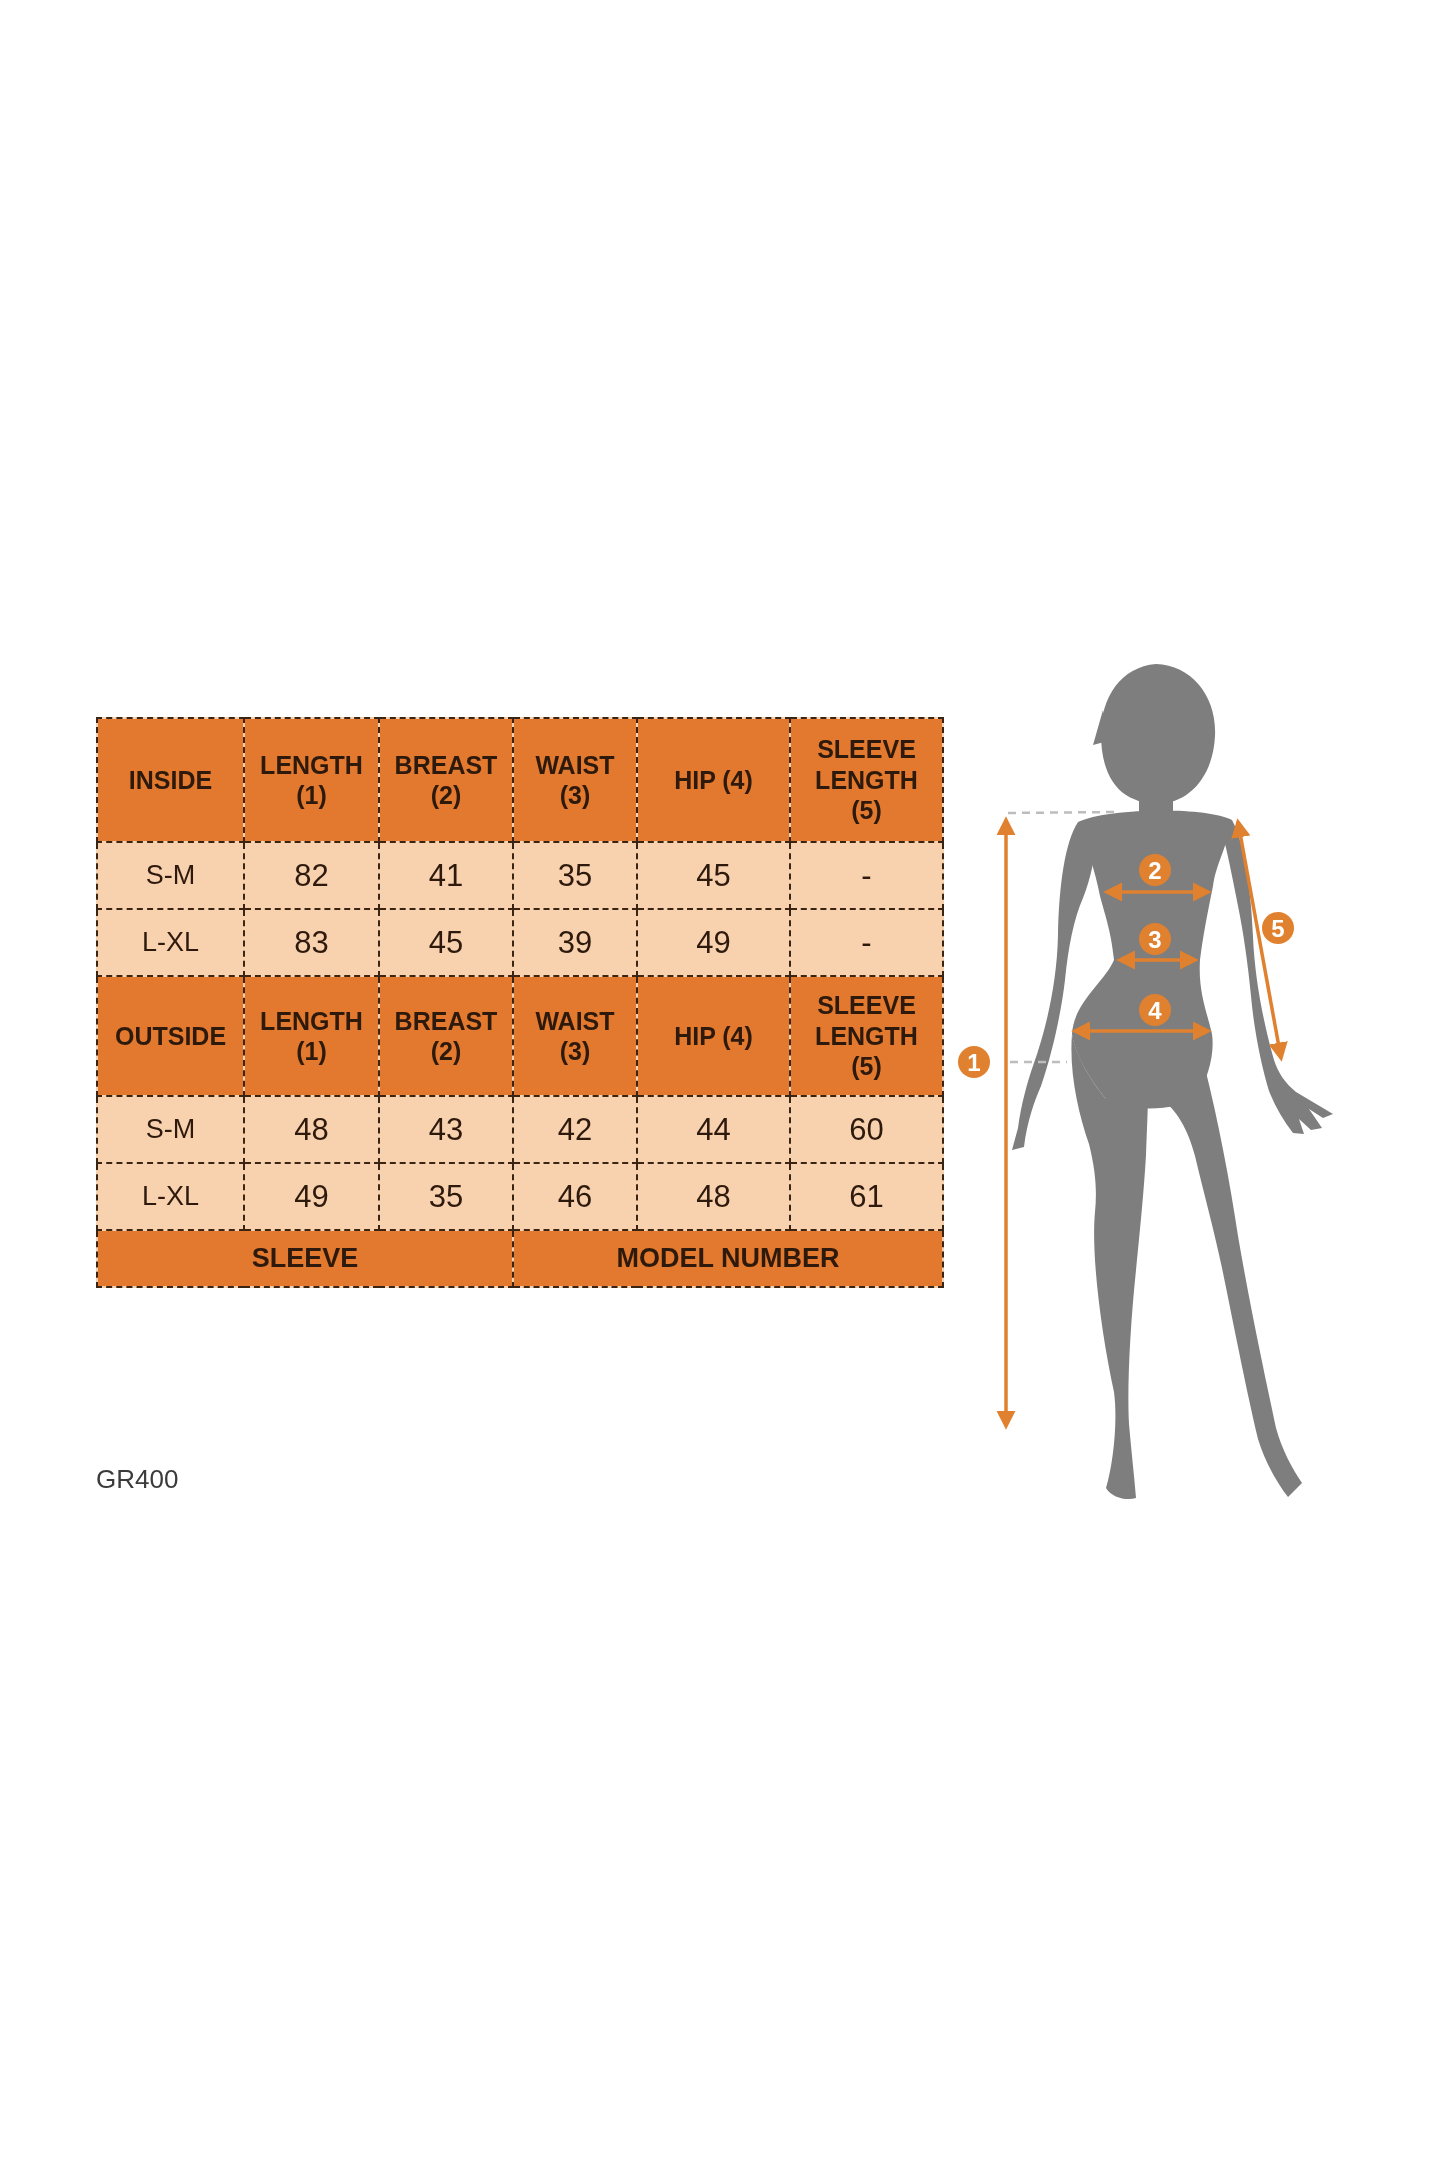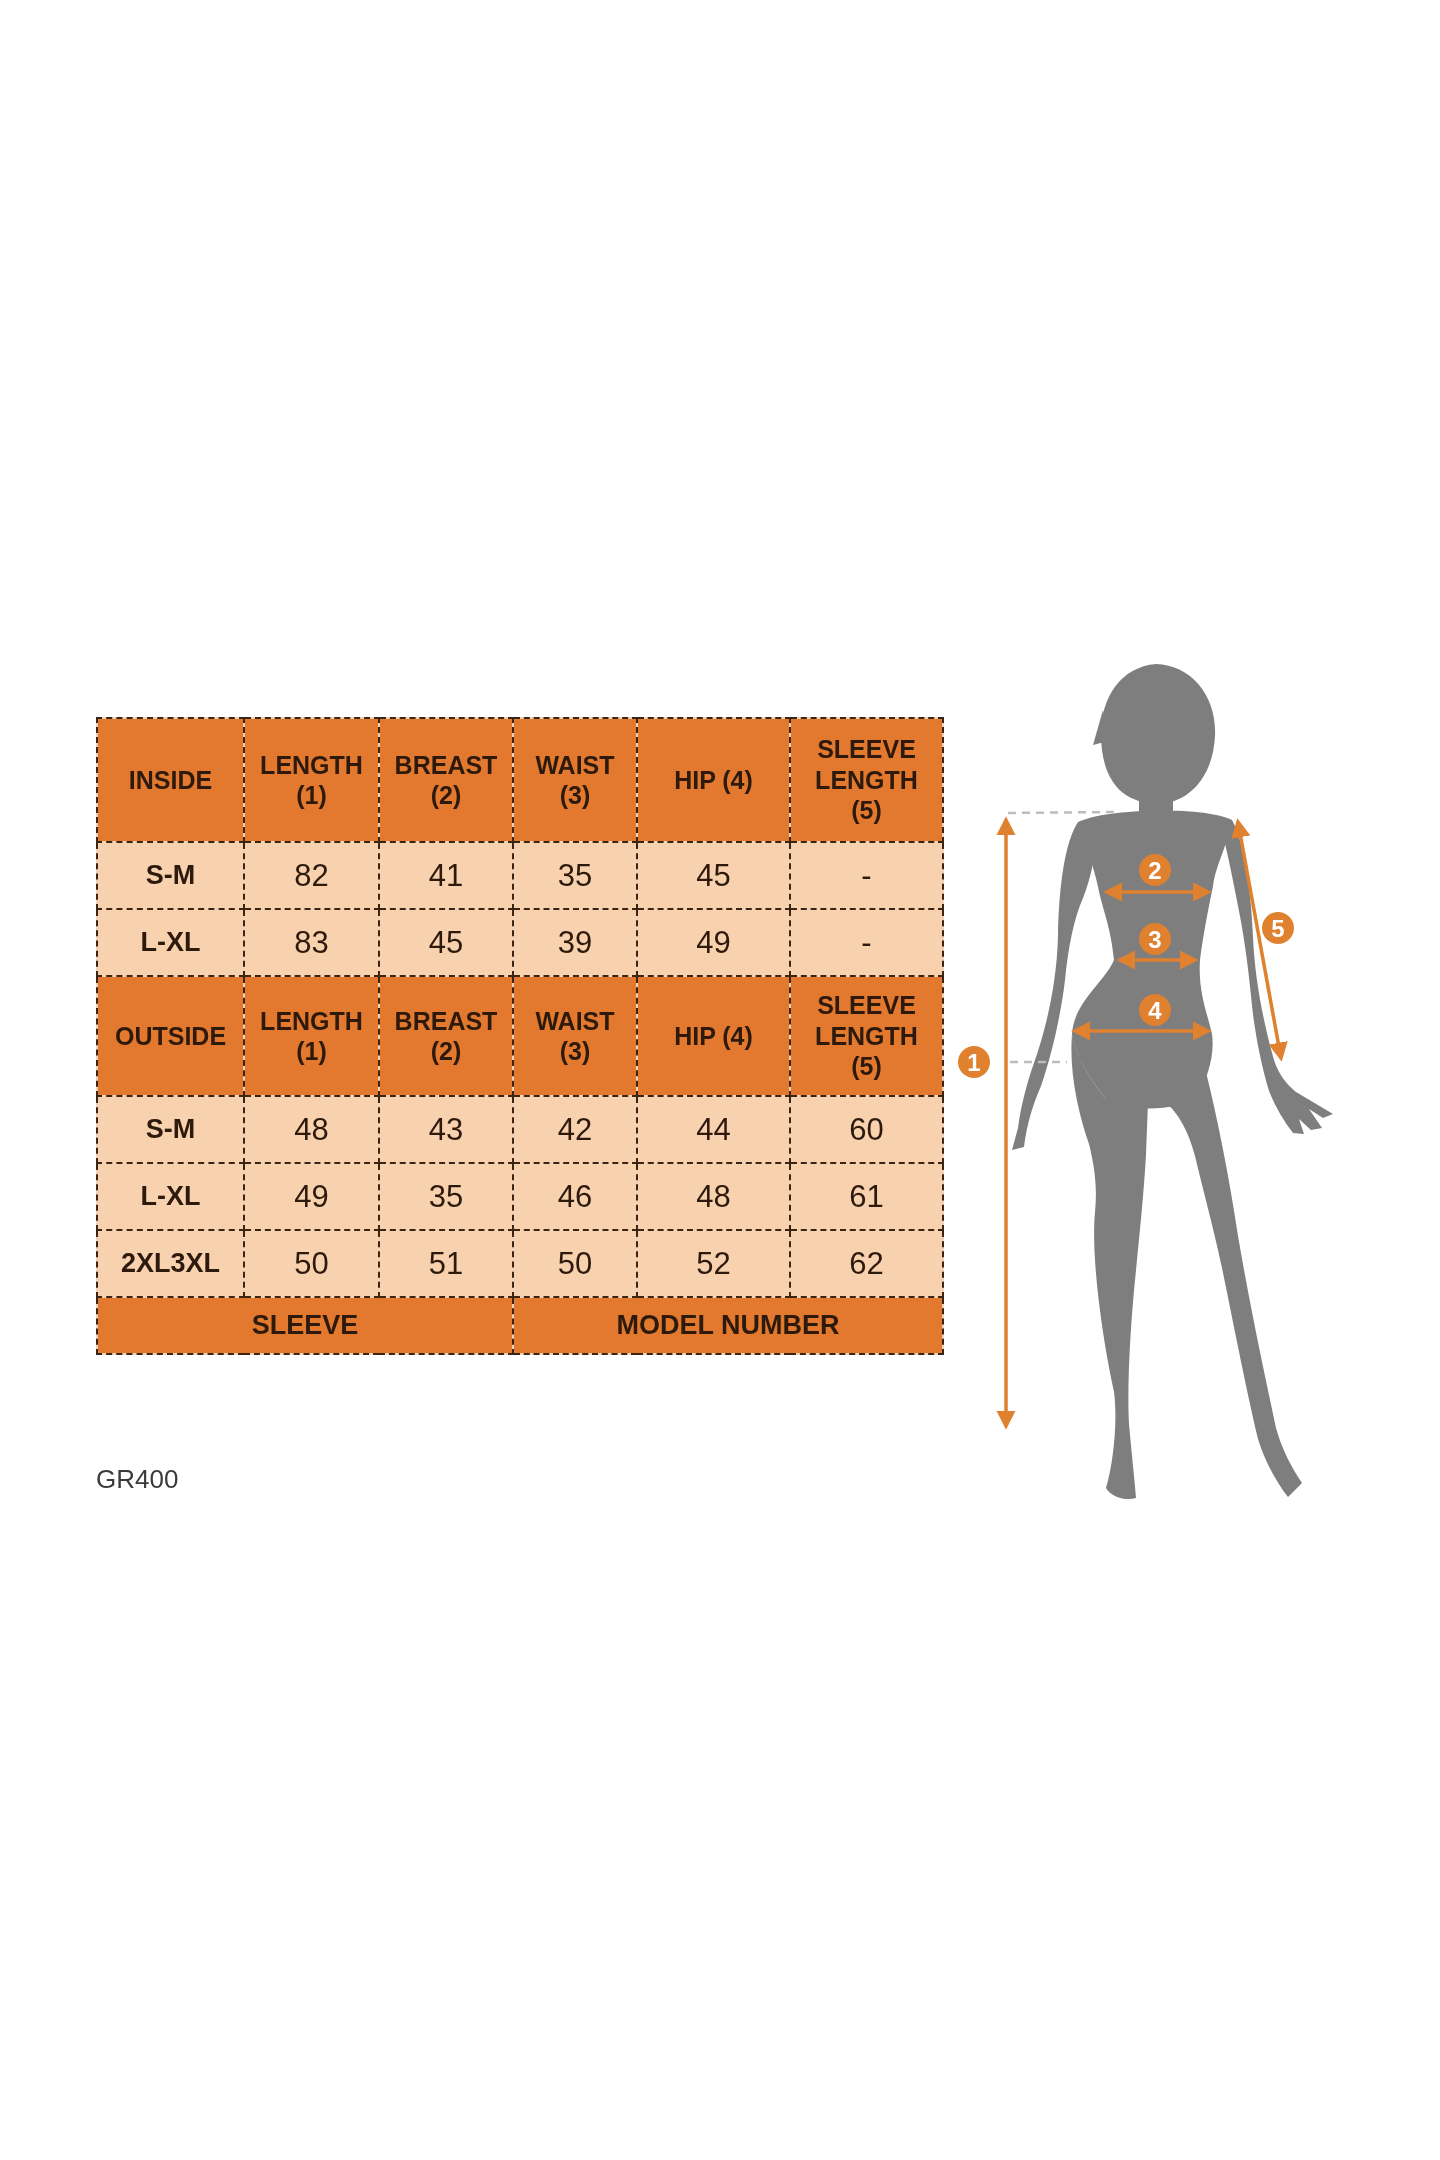--- a/index.html
+++ b/index.html
@@ -15,21 +15,21 @@
   }
   table.size-chart td{
     border:2px dashed #3A2413;
     text-align:center;vertical-align:middle;
     color:#2E1A0C;line-height:1.22;padding:0 6px;
     overflow:hidden;
   }
   tr.r-head td{height:122px;background:#E2792E;font-weight:bold;font-size:25px;}
   tr.r-head2 td{height:118px;background:#E2792E;font-weight:bold;font-size:25px;}
   tr.r-data td{height:65px;background:#F8D1AF;font-size:31px;}
-  tr.r-data td.size-label{font-weight:bold;font-size:27px;}
+  tr.r-data td.size-label{font-weight:normal;font-size:27px;}
   tr.r-fabric td{height:55px;background:#E2792E;font-weight:bold;font-size:27px;}
   tr.r-values td{height:52px;background:#F8D1AF;font-size:28px;}
   
   .code-label{
     position:absolute;left:96px;top:1464px;width:828px;
     font-size:26px;color:#3B3B3B;
   }
   
   .figure-wrap{position:absolute;left:955px;top:650px;width:450px;height:870px;}
   .sil{fill:#7E7E7E;stroke:none;}
@@ -97,28 +97,20 @@
         <td>60</td>
       </tr>
       <tr class="r-data">
         <td class="size-label">L-XL</td>
         <td>49</td>
         <td>35</td>
         <td>46</td>
         <td>48</td>
         <td>61</td>
       </tr>
-      <tr class="r-data">
-        <td class="size-label">2XL3XL</td>
-        <td>50</td>
-        <td>51</td>
-        <td>50</td>
-        <td>52</td>
-        <td>62</td>
-      </tr>
 
       <tr class="r-fabric">
         <td colspan="3">SLEEVE</td>
         <td colspan="3">MODEL NUMBER</td>
       </tr>
     </tbody>
   </table>
 </div>
 
 <div class="code-label">GR400</div>

